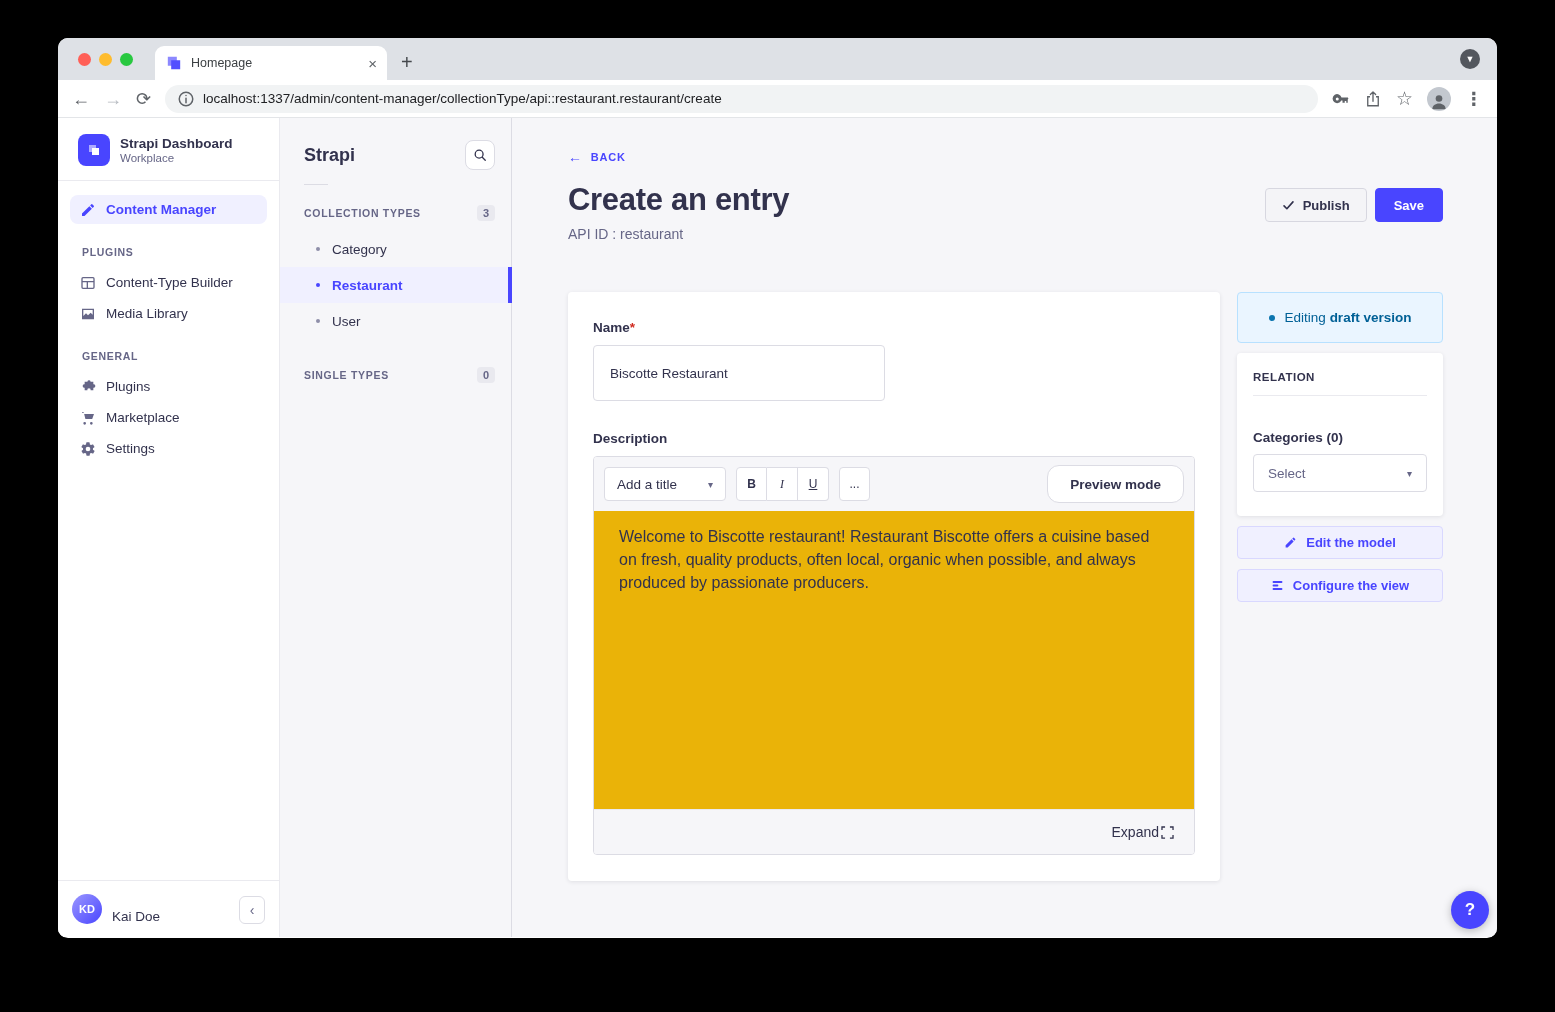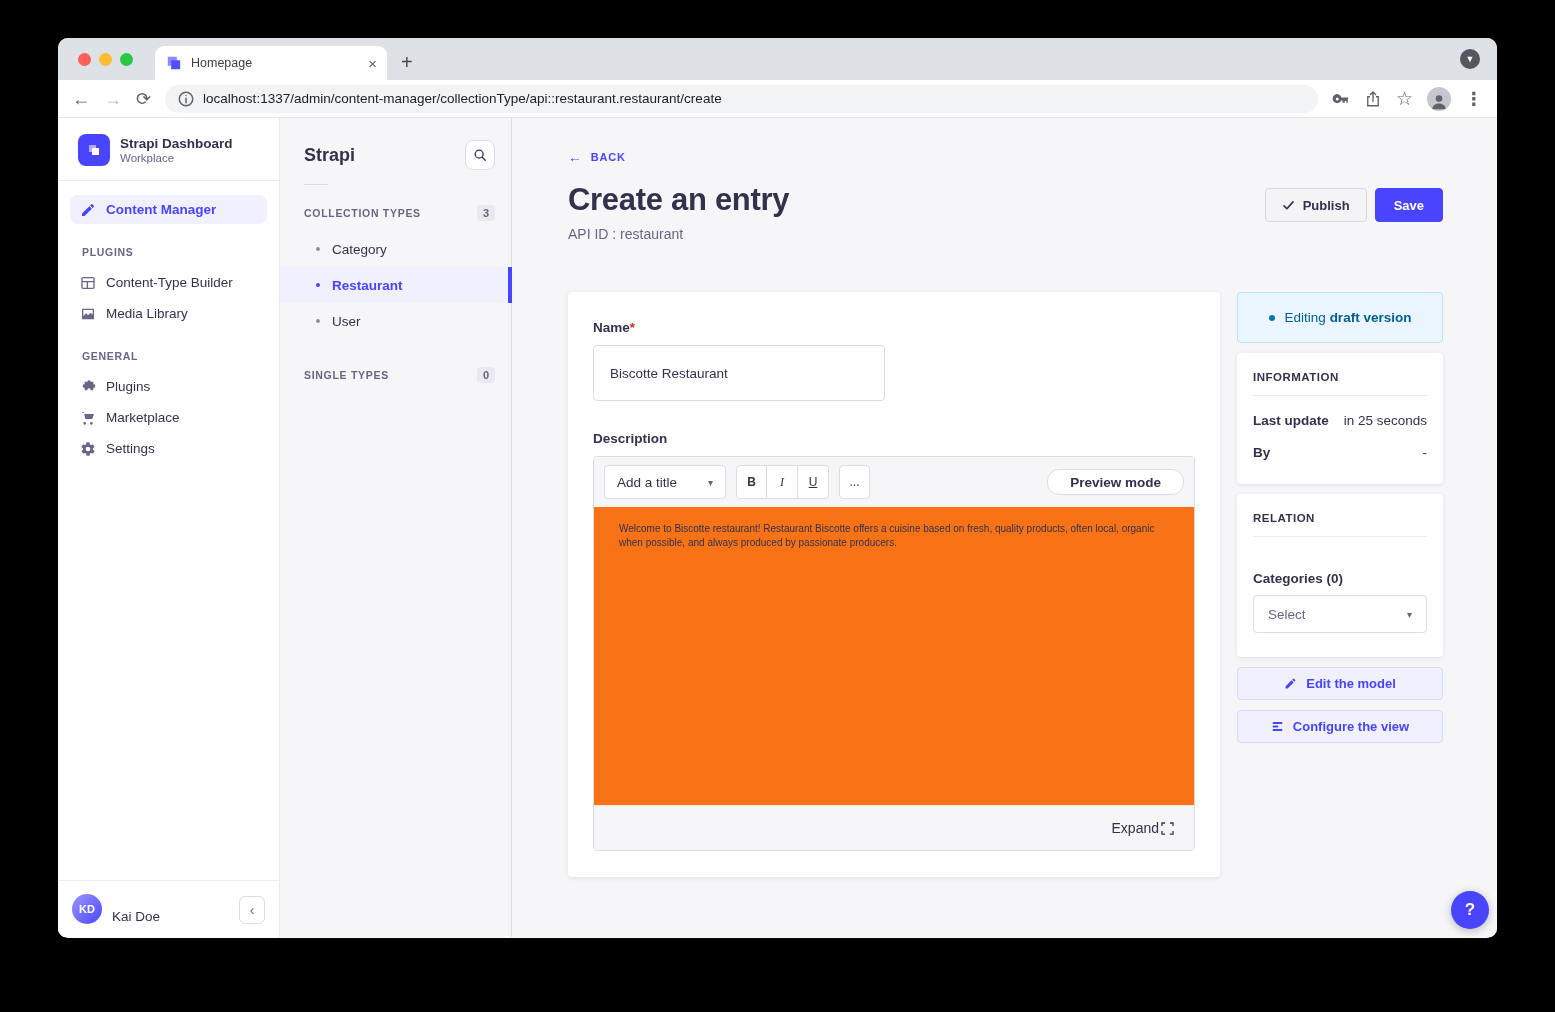--- a/index.html
+++ b/index.html
@@ -100,23 +100,23 @@
   .caret { color:#666687; font-size:10px; }
   .biu { display:flex; }
   .tool-btn { background:#fff; border:1px solid #dcdce4; height:34px; min-width:31px; display:flex;
               align-items:center; justify-content:center; font-size:12px; color:#32324d; padding:0 8px; }
   .biu .tool-btn:first-child { border-radius:4px 0 0 4px; }
   .biu .tool-btn:last-child { border-radius:0 4px 4px 0; }
   .biu .tool-btn + .tool-btn { border-left:none; }
   .tool-btn.single { border-radius:4px; }
   .b { font-weight:700; } .i { font-style:italic; font-family:"Liberation Serif",serif; } .u { text-decoration:underline; }
   .spacer { flex:1; }
-  .btn-preview { background:#fff; border:1px solid #dcdce4; border-radius:12px; height:26px; padding:0 22px;
+  .btn-preview { background:#fff; border:1px solid #dcdce4; border-radius:12px; height:38px; padding:0 22px;
                  font-size:13.5px; font-weight:700; color:#32324d; display:flex; align-items:center; }
-  .ed-body { background:#f97316; min-height:298px; padding:15px 25px; font-size:10px; color:#32324d;
+  .ed-body { background:#eab308; min-height:298px; padding:15px 25px; font-size:16px; color:#32324d;
              line-height:1.43; max-width:100%; }
   .ed-body p { max-width:565px; }
   .ed-footer { background:#f6f6f9; border-top:1px solid #eaeaef; height:45px; display:flex; align-items:center;
                justify-content:flex-end; gap:2px; padding:0 20px; font-size:14px; color:#32324d; }
 
   
   .panel { width:206px; display:flex; flex-direction:column; }
   .draft-box { background:#eaf5ff; border:1px solid #b8e1ff; border-radius:4px; height:51px; display:flex;
                align-items:center; justify-content:center; gap:10px; font-size:13.5px; color:#006096; }
   .blue-dot { width:6px; height:6px; border-radius:50%; background:#0c75af; }
@@ -357,32 +357,20 @@
         </section>
 
         <aside class="panel">
           <div class="draft-box">
             <span class="blue-dot"></span>
             <span>
               <span>Editing</span>&nbsp;<b>draft version</b>
             </span>
           </div>
 
-          <div class="panel-card">
-            <div class="panel-card-title">INFORMATION</div>
-            <div class="panel-divider"></div>
-            <div class="info-row">
-              <span class="lbl">Last update</span>
-              <span>in 25 seconds</span>
-            </div>
-            <div class="info-row">
-              <span class="lbl">By</span>
-              <span>-</span>
-            </div>
-          </div>
 
           <div class="panel-card">
             <div class="panel-card-title">RELATION</div>
             <div class="panel-divider"></div>
             <div class="rel-label">Categories (0)</div>
             <div class="select-box">
               <span>Select</span>
               <span class="caret">▾</span>
             </div>
           </div>

